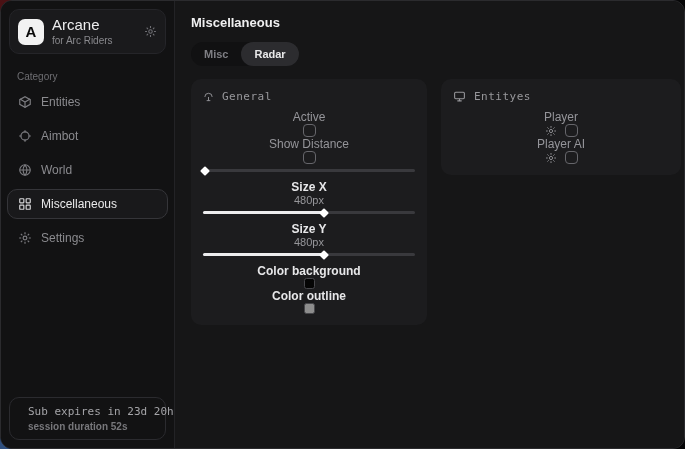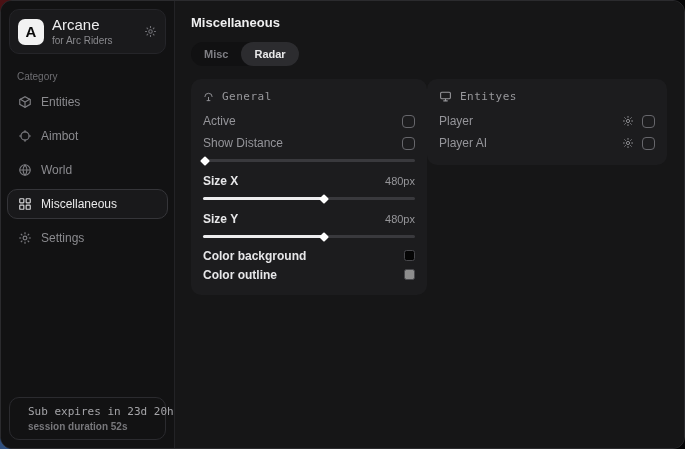--- a/index.html
+++ b/index.html
@@ -53,28 +53,28 @@
   .footer-line1{font-family:"DejaVu Sans Mono",monospace;font-size:11px;color:#a5a5a9;white-space:nowrap;}
   .footer-line2{font-size:10px;font-weight:bold;color:#77777b;margin-top:3px;}
 
   
   .main{flex:1;box-sizing:border-box;padding:14px 16px;background:#161617;}
   .page-title{font-size:13px;font-weight:bold;color:#f0f0f1;}
   .tabs{display:inline-flex;background:#111112;border-radius:999px;margin-top:12px;}
   .tab{padding:6px 13px;font-size:11px;color:#7f7f84;border-radius:999px;font-weight:600;}
   .tab.active{background:#2c2c2f;color:#e9e9ea;}
 
-  .panels{display:flex;gap:0;margin-top:13px;align-items:flex-start;}
+  .panels{display:flex;gap:14px;margin-top:13px;align-items:flex-start;}
   .panel{background:#1c1c1e;border-radius:10px;padding:9px 12px 11px;box-sizing:border-box;}
   .panel.general{width:236px;}
   .panel.entities{width:240px;}
   .panel-header{display:flex;align-items:center;gap:8px;color:#98989c;margin:2px 0 7px;}
   .panel-title{font-family:"DejaVu Sans Mono",monospace;font-size:11px;letter-spacing:.5px;}
 
-  .row{display:flex;align-items:center;justify-content:space-between;min-height:22px;}
+  .row{display:flex;align-items:center;justify-content:space-between;min-height:22px;flex-direction:column;}
   .row-label{font-size:12px;}
   .row-label.dim{color:#95959a;}
   .row-label.bright{color:#e7e7e9;font-weight:600;}
   .checkbox{width:13px;height:13px;border:1.5px solid #66666b;border-radius:4px;box-sizing:border-box;background:transparent;}
   .value{font-size:11px;color:#96969a;}
 
   .slider{position:relative;height:3px;background:#39393d;border-radius:2px;margin:5px 0 8px;}
   .slider-fill{position:absolute;left:0;top:0;bottom:0;background:#ececee;border-radius:2px;}
   .slider-thumb{
     position:absolute;top:50%;width:7px;height:7px;background:#ffffff;border-radius:1px;

